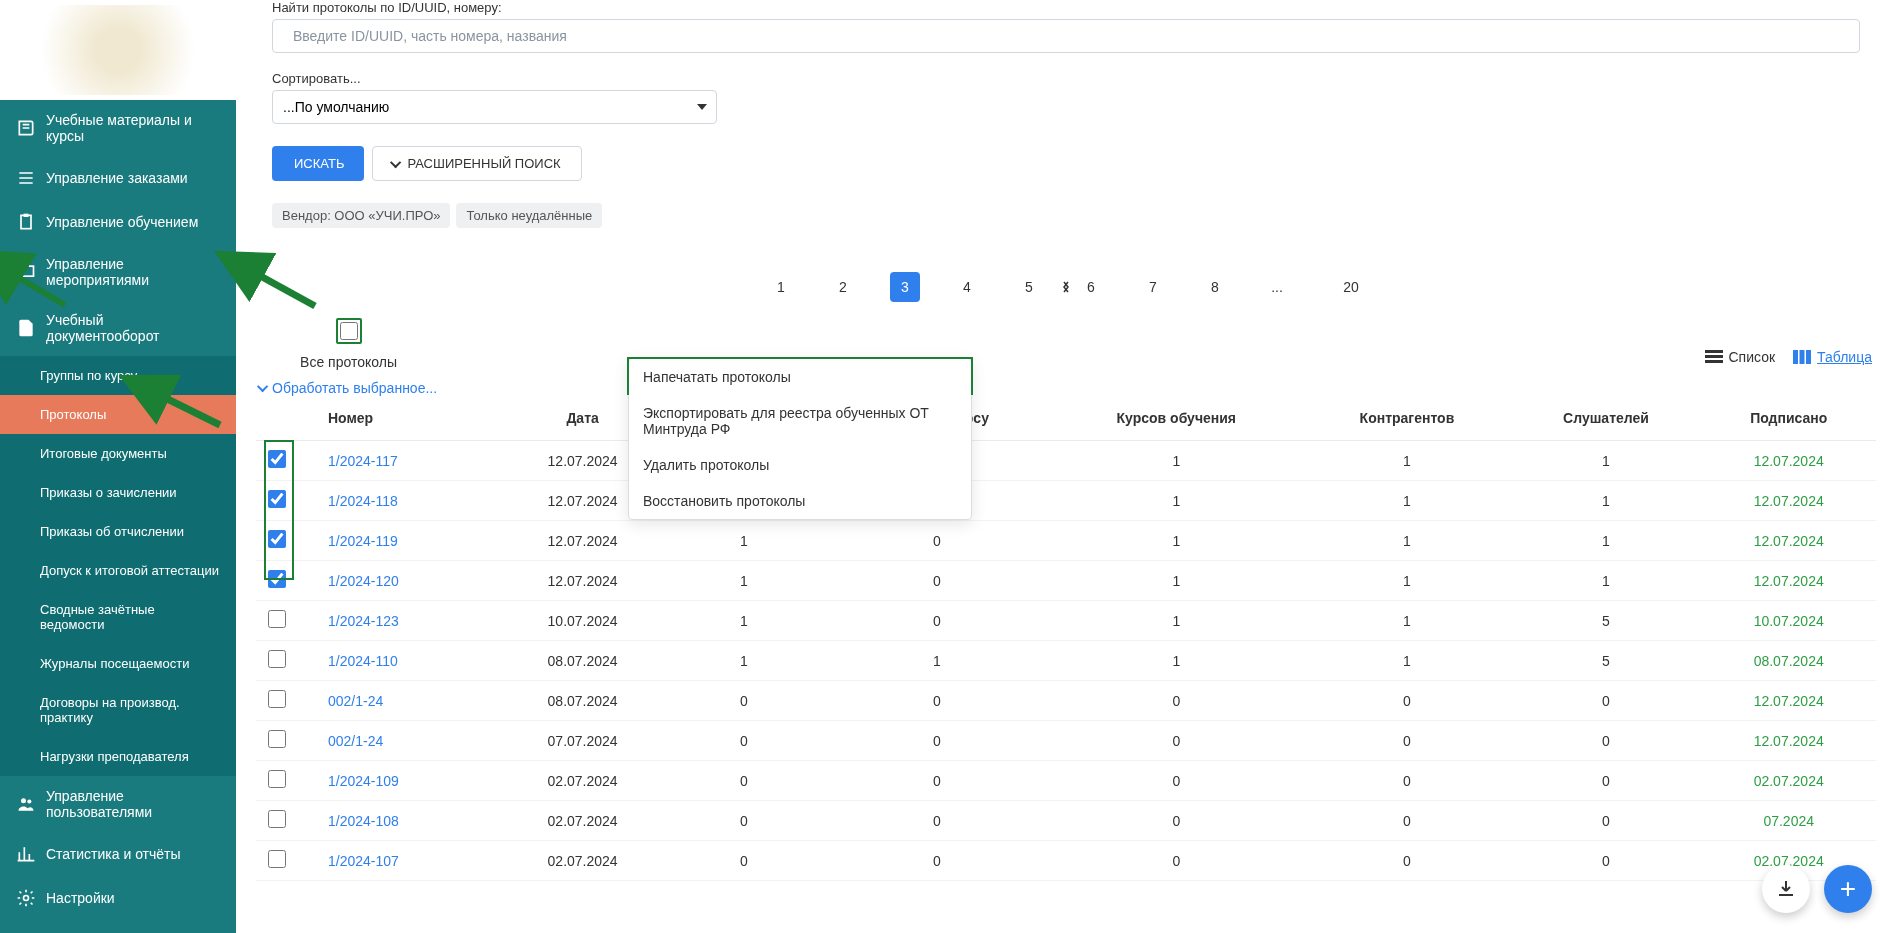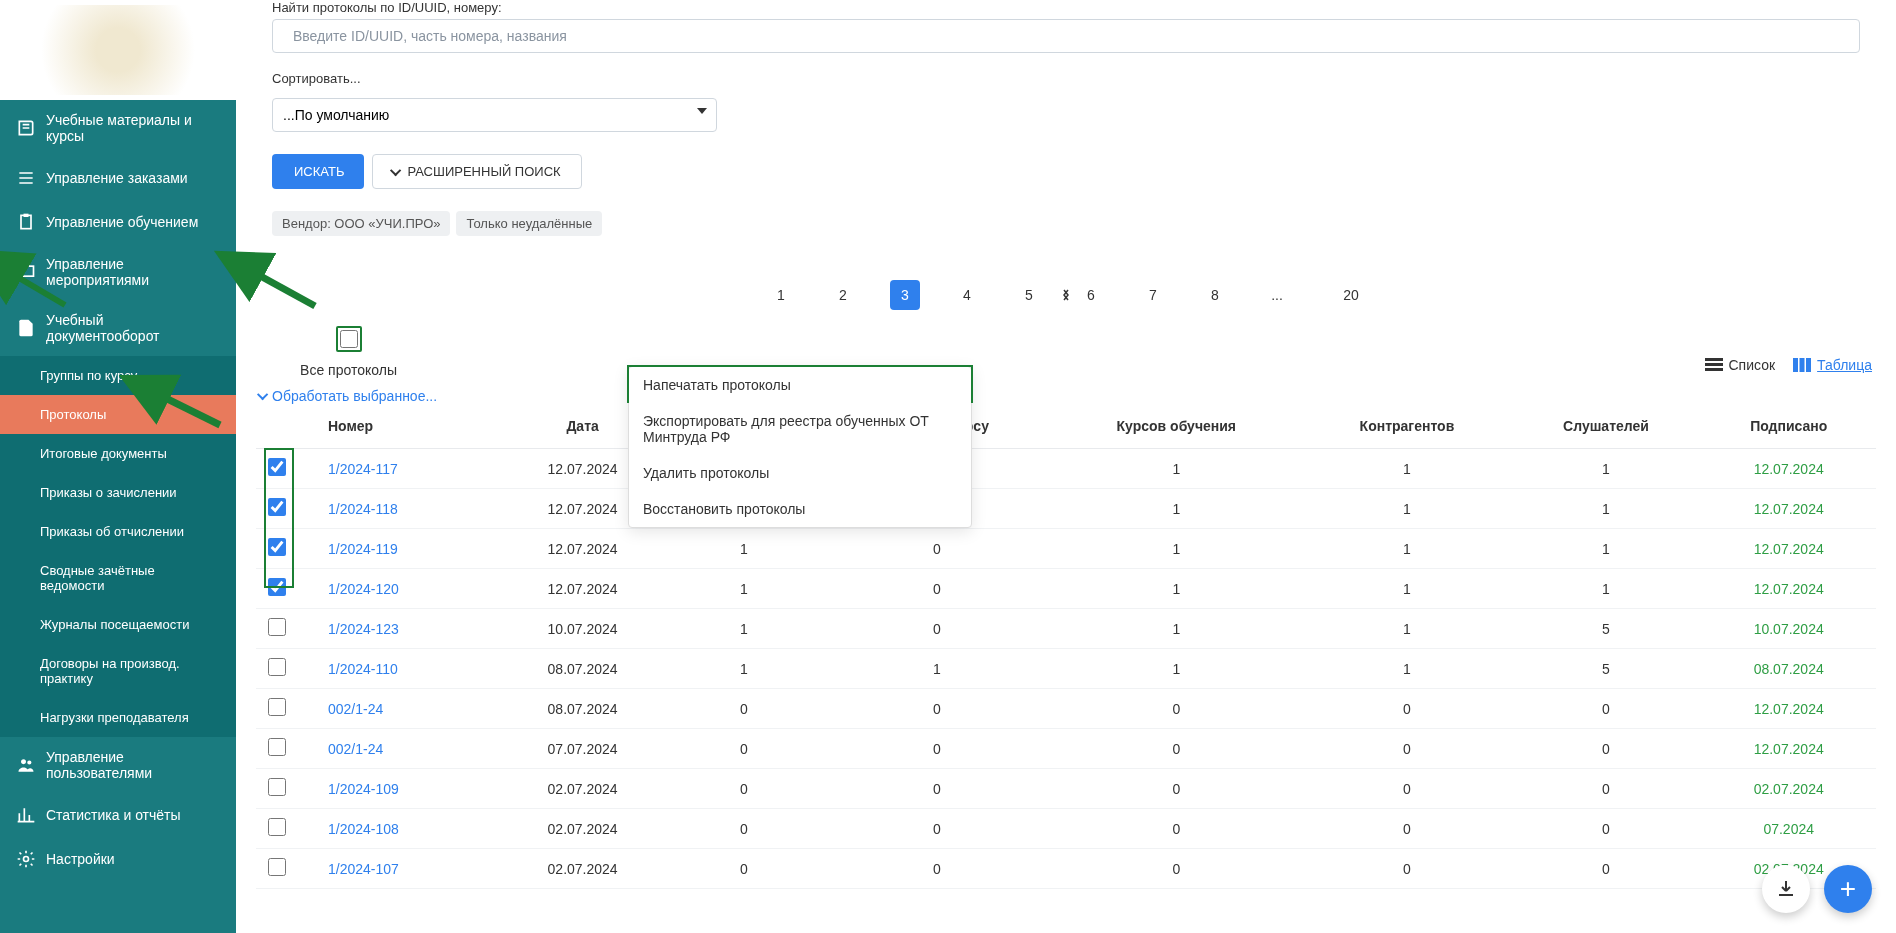--- a/index.html
+++ b/index.html
@@ -11,21 +11,21 @@
 .nav-item { display: flex; align-items: center; padding: 12px 16px; cursor: pointer; gap: 10px; }
 .nav-item.sub { padding-left: 40px; font-size: 13px; background: #0f6d71; }
 .nav-item.active { background: #e87a5c; }
 .nav-icon { width: 20px; height: 20px; flex-shrink: 0; fill: currentColor; }
 .main { flex: 1; padding: 0 20px; min-width: 0; }
 .search-panel { background: #fff; padding: 0 16px 24px; margin-top: 0; }
 .field-label { font-size: 13px; color: #333; margin-bottom: 4px; }
 .text-input { width: 100%; padding: 8px 20px; border: 1px solid #d0d7de; border-radius: 4px; font-size: 14px; margin-bottom: 18px; }
 .text-input::placeholder { color: #8a94a0; }
 .sort-label { font-size: 13px; color: #333; margin-bottom: 4px; }
-.select { width: 445px; padding: 8px 10px; border: 1px solid #d0d7de; border-radius: 4px; font-size: 14px; background: #fff; appearance: none; position: relative; margin-top: 8px; }
+.select { width: 445px; padding: 8px 10px; border: 1px solid #d0d7de; border-radius: 4px; font-size: 14px; background: #fff; appearance: none; position: relative; }
 .select-wrap { position: relative; width: 445px; margin-bottom: 22px; }
 .select-wrap::after { content: ''; position: absolute; right: 10px; top: 50%; transform: translateY(-50%); border-left: 5px solid transparent; border-right: 5px solid transparent; border-top: 6px solid #333; }
 .btn-row { display: flex; gap: 8px; margin-bottom: 22px; }
 .btn { padding: 9px 20px; border-radius: 4px; font-size: 13px; cursor: pointer; border: none; }
 .btn-primary { background: #2f80ed; color: #fff; font-weight: 500; padding-left: 22px; }
 .btn-outline { background: #fff; border: 1px solid #d0d7de; color: #333; display: flex; align-items: center; gap: 6px; }
 .chev-down { display: inline-block; width: 8px; height: 8px; border-left: 2px solid #333; border-bottom: 2px solid #333; transform: rotate(-45deg) translateY(-2px); }
 .chip-row { display: flex; gap: 6px; }
 .chip { background: #eef0f2; padding: 5px 10px; border-radius: 4px; font-size: 13px; color: #555; }
 .pagination { display: flex; align-items: center; justify-content: center; gap: 4px; margin: 20px 0 16px; }
@@ -112,20 +112,23 @@
     <div class="nav-item sub">
         <span>Итоговые документы</span>
       </div>
     <div class="nav-item sub">
         <span>Приказы о зачислении</span>
       </div>
     <div class="nav-item sub">
         <span>Приказы об отчислении</span>
       </div>
     <div class="nav-item sub">
+        <span>Допуск к итоговой аттестации</span>
+      </div>
+    <div class="nav-item sub">
         <span>Сводные зачётные ведомости</span>
       </div>
     <div class="nav-item sub">
         <span>Журналы посещаемости</span>
       </div>
     <div class="nav-item sub">
         <span>Договоры на производ. практику</span>
       </div>
     <div class="nav-item sub">
         <span>Нагрузки преподавателя</span>

